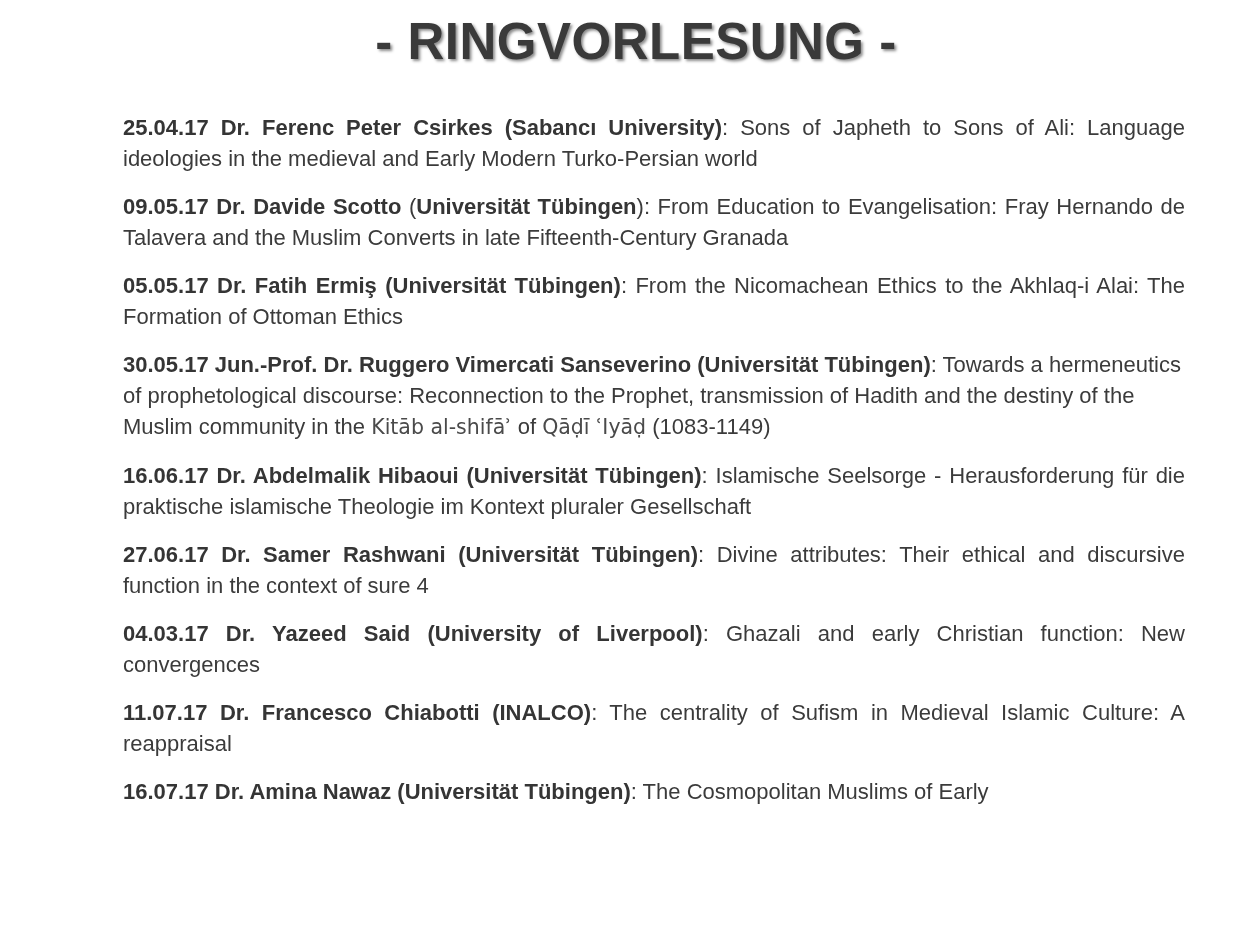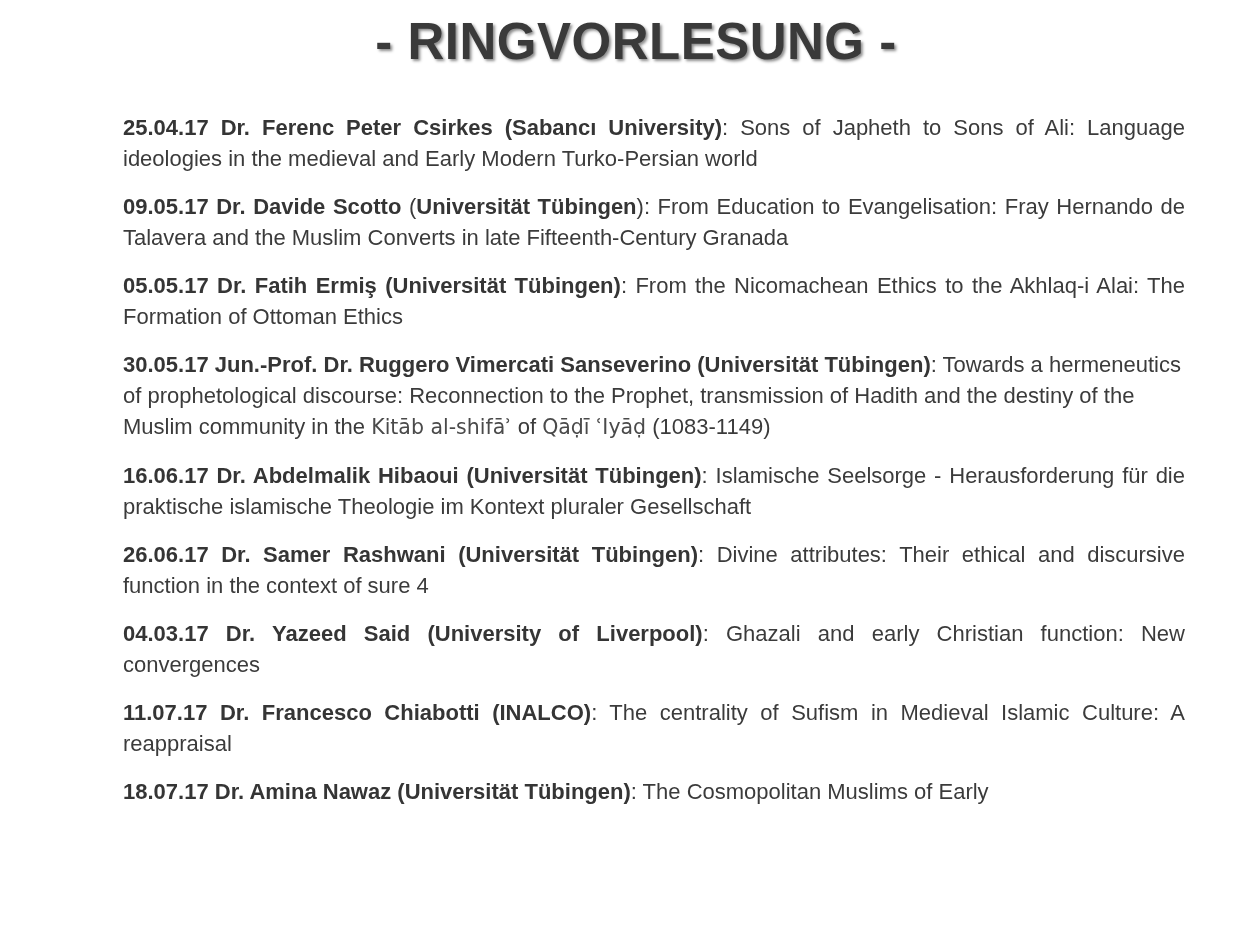--- a/index.html
+++ b/index.html
@@ -64,18 +64,18 @@
 
 <div class="page">
   <h1 class="doc-title">- RINGVORLESUNG -</h1>
 
   <main class="entries" id="entries">
       <p class="entry"><span class="b">25.04.17 Dr. Ferenc Peter Csirkes (Sabancı University)</span><span class="r">: Sons of Japheth to Sons of Ali: Language ideologies in the medieval and Early Modern Turko-Persian world</span></p>
       <p class="entry"><span class="b">09.05.17 Dr. Davide Scotto </span><span class="r">(</span><span class="b">Universität Tübingen</span><span class="r">): From Education to Evangelisation: Fray Hernando de Talavera and the Muslim Converts in late Fifteenth-Century Granada</span></p>
       <p class="entry"><span class="b">05.05.17 Dr. Fatih Ermiş (Universität Tübingen)</span><span class="r">: From the Nicomachean Ethics to the Akhlaq-i Alai: The Formation of Ottoman Ethics</span></p>
       <p class="entry align-left"><span class="b">30.05.17 Jun.-Prof. Dr. Ruggero Vimercati Sanseverino (Universität Tübingen)</span><span class="r">: Towards a hermeneutics of prophetological discourse: Reconnection to the Prophet, transmission of Hadith and the destiny of the Muslim community in the </span><span class="t">Kitāb al-shifāʾ</span><span class="r"> of </span><span class="t">Qāḍī ʿIyāḍ</span><span class="r"> (1083-1149)</span></p>
       <p class="entry"><span class="b">16.06.17 Dr. Abdelmalik Hibaoui (Universität Tübingen)</span><span class="r">: Islamische Seelsorge - Herausforderung für die praktische islamische Theologie im Kontext pluraler Gesellschaft</span></p>
-      <p class="entry"><span class="b">26.06.17 Dr. Samer Rashwani (Universität Tübingen)</span><span class="r">: Divine attributes: Their ethical and discursive function in the context of sure 4</span></p>
+      <p class="entry"><span class="b">27.06.17 Dr. Samer Rashwani (Universität Tübingen)</span><span class="r">: Divine attributes: Their ethical and discursive function in the context of sure 4</span></p>
       <p class="entry"><span class="b">04.03.17 Dr. Yazeed Said (University of Liverpool)</span><span class="r">: Ghazali and early Christian function: New convergences</span></p>
       <p class="entry"><span class="b">11.07.17 Dr. Francesco Chiabotti (INALCO)</span><span class="r">: The centrality of Sufism in Medieval Islamic Culture: A reappraisal</span></p>
-      <p class="entry"><span class="b">18.07.17 Dr. Amina Nawaz (Universität Tübingen)</span><span class="r">: The Cosmopolitan Muslims of Early</span></p>
+      <p class="entry"><span class="b">16.07.17 Dr. Amina Nawaz (Universität Tübingen)</span><span class="r">: The Cosmopolitan Muslims of Early</span></p>
     </main>
 </div>
 
 </body></html>

